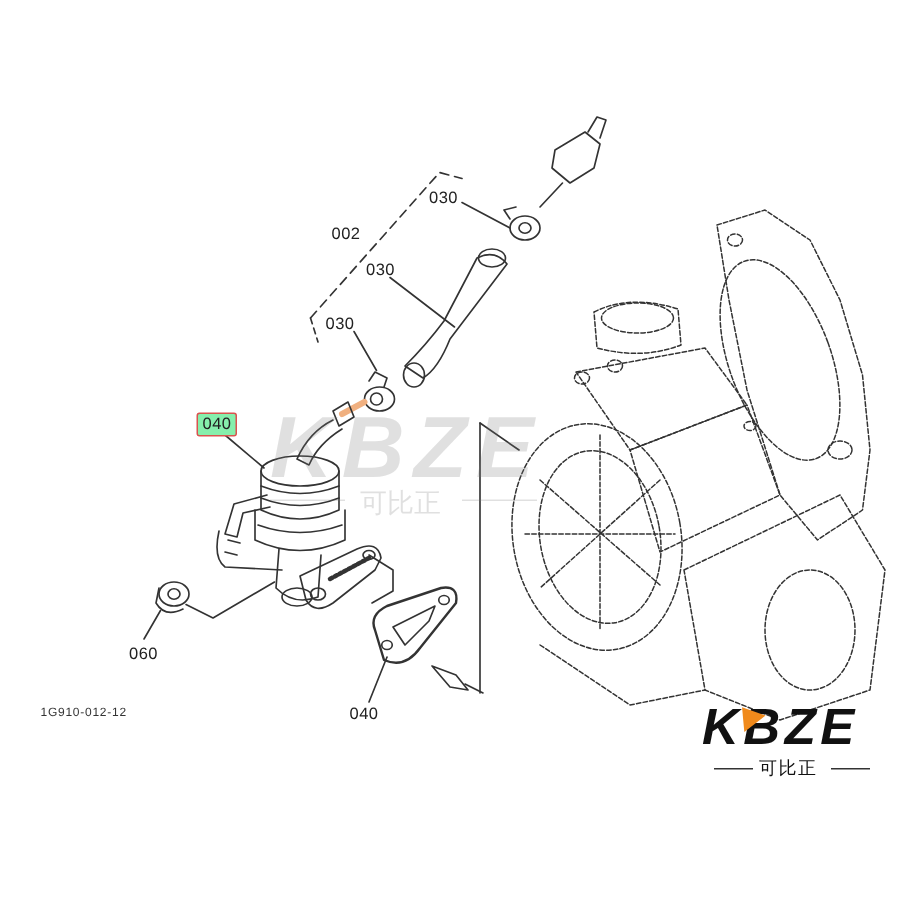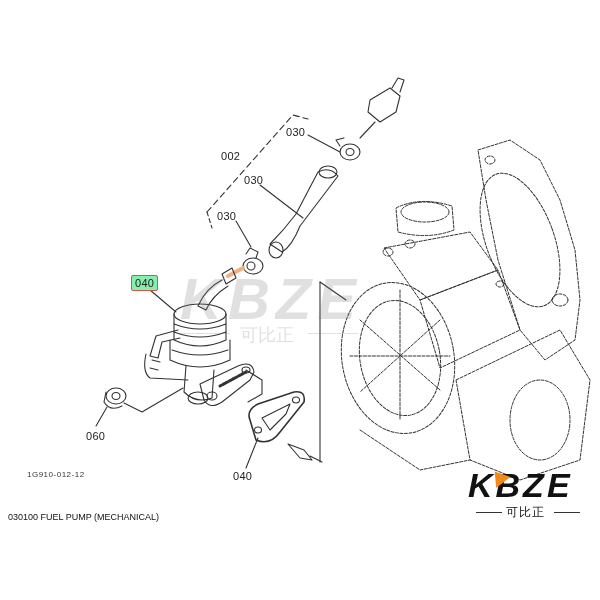--- a/index.html
+++ b/index.html
@@ -118,21 +118,20 @@
 
   <span class="label" style="left:221px;top:150px">002</span>
   <span class="label" style="left:244px;top:174px">030</span>
   <span class="label" style="left:286px;top:126px">030</span>
   <span class="label" style="left:217px;top:210px">030</span>
   <span class="label label-boxed" style="left:131px;top:275px">040</span>
   <span class="label" style="left:233px;top:470px">040</span>
   <span class="label" style="left:86px;top:430px">060</span>
 
   <span class="code">1G910-012-12</span>
-  <span class="caption">030100 FUEL PUMP (MECHANICAL)</span>
 
   <div class="wm">
     <span class="wm-text">KBZE</span>
     <span class="wm-line" style="left:0px"></span>
     <span class="wm-sub">可比正</span>
     <span class="wm-line" style="left:128px"></span>
   </div>
 
   <div class="logo">
     <span class="logo-text">KBZE</span>

